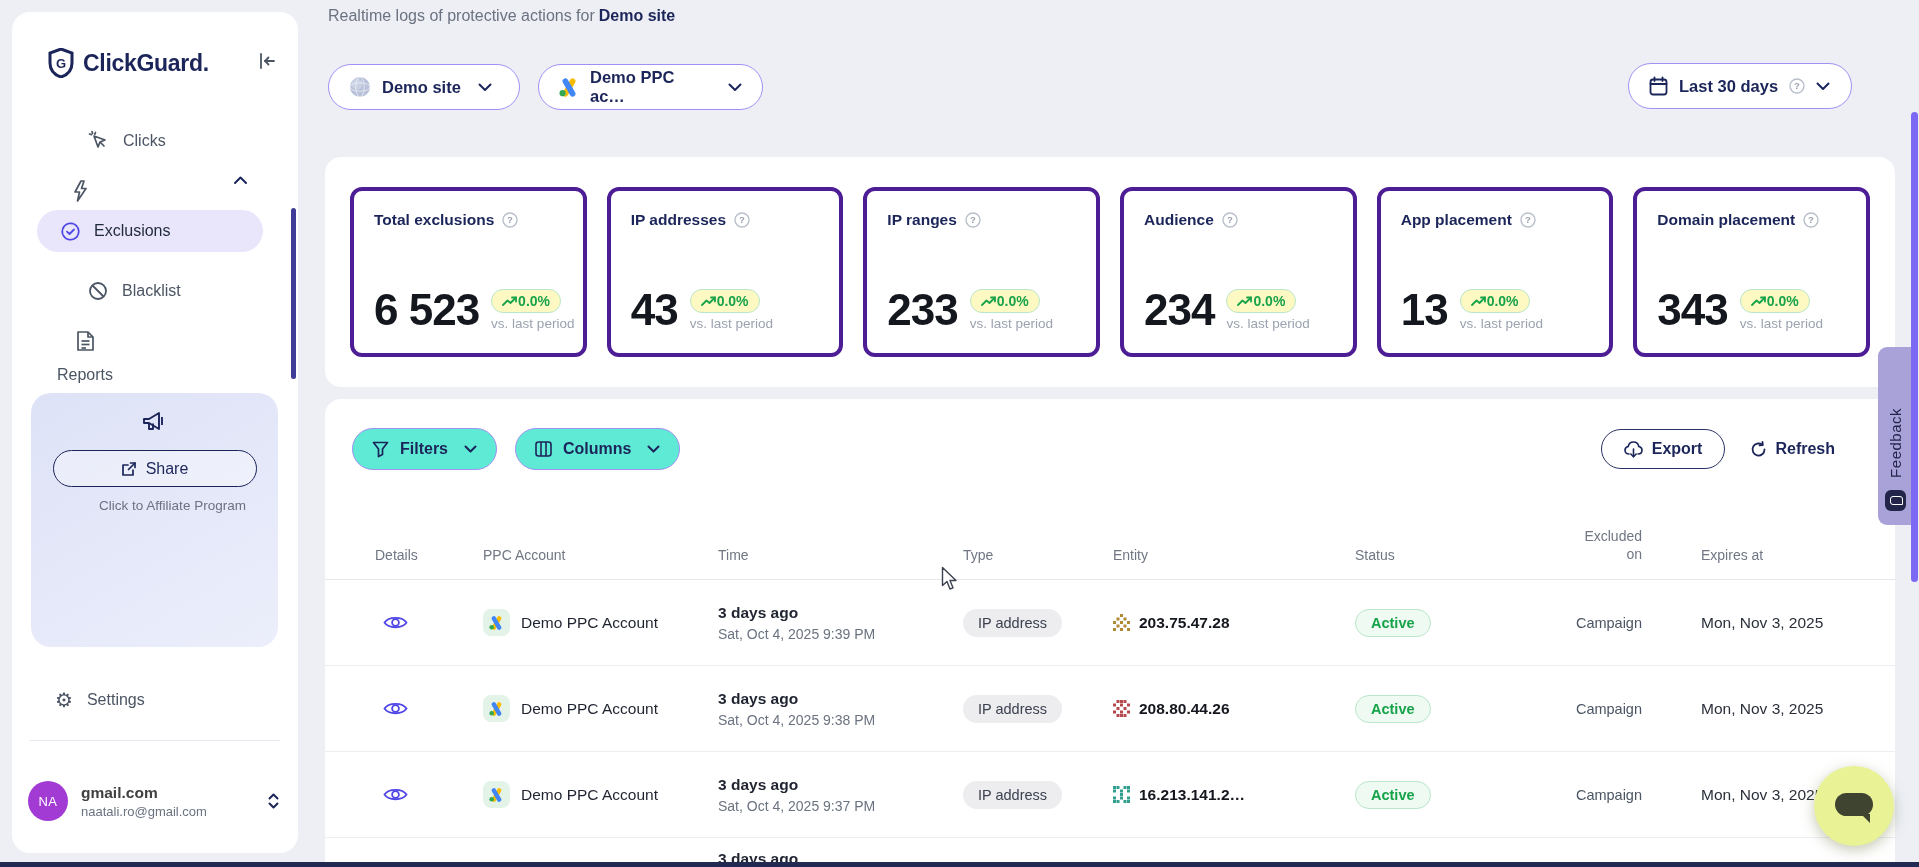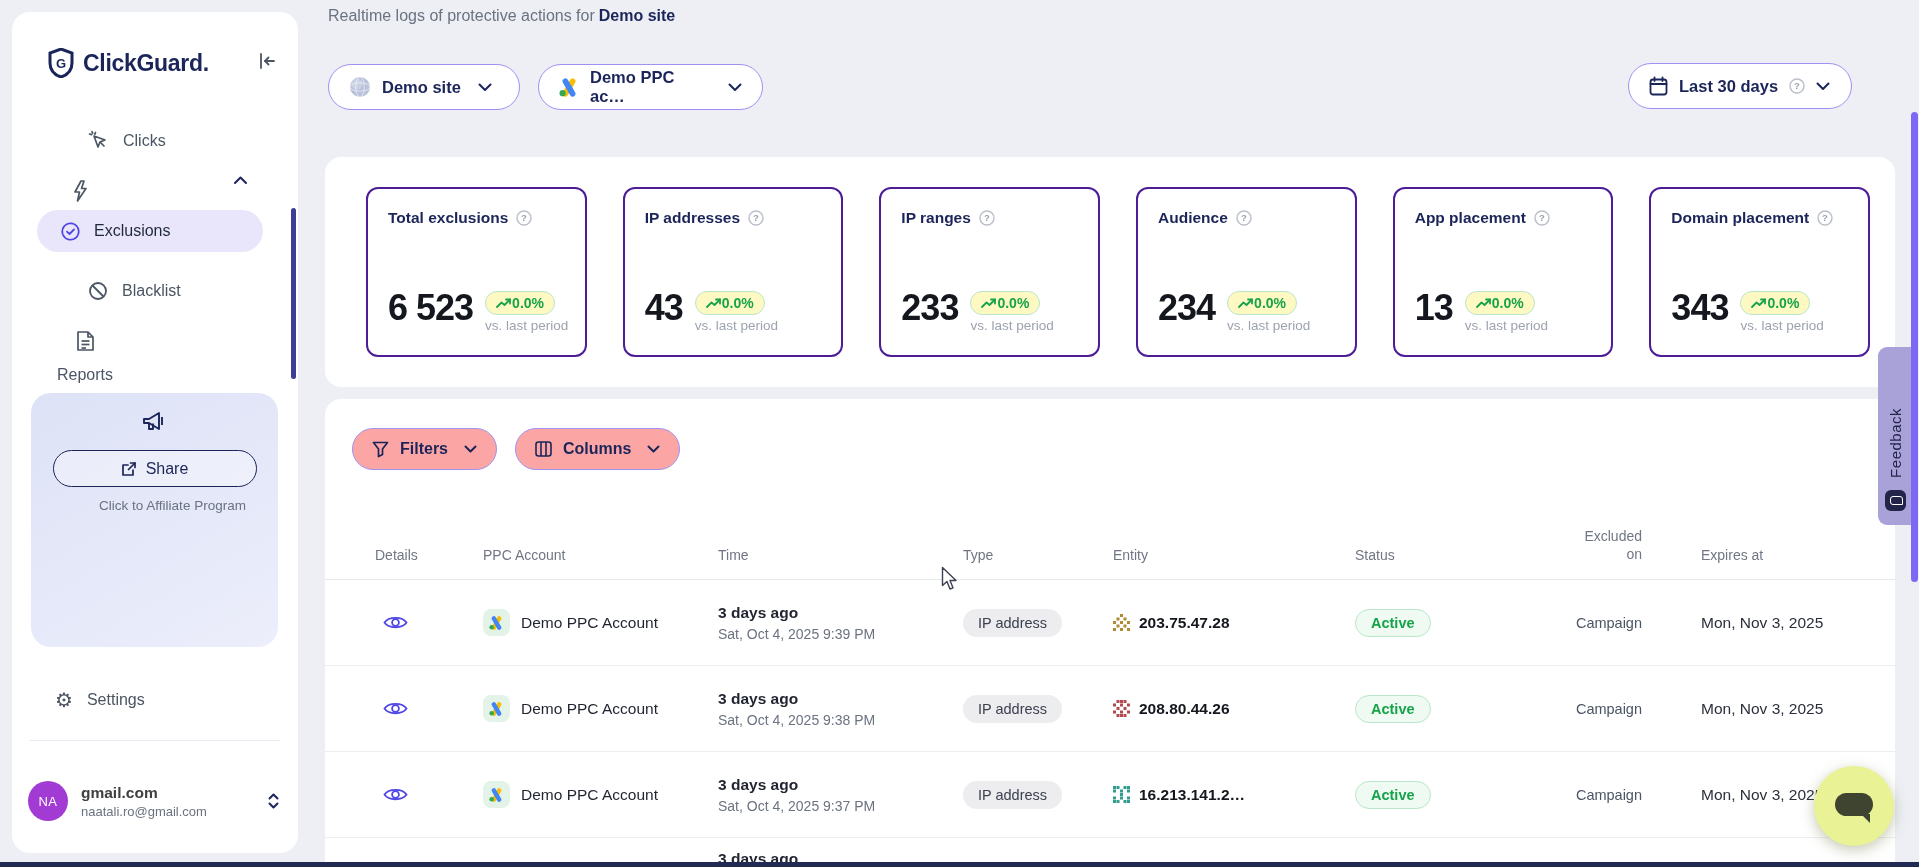--- a/index.html
+++ b/index.html
@@ -44,31 +44,31 @@
   .pill{height:46px;border:1.5px solid #9f90f3;border-radius:24px;background:#fff;display:flex;
       align-items:center;gap:11px;padding:0 20px;box-sizing:border-box;font-size:16.5px;font-weight:600;
       color:#1b2559;cursor:pointer;}
   .pill-site{left:328px;top:64px;width:192px;}
   .pill-ppc{left:538px;top:64px;width:225px;}
   .pill-date{left:1628px;top:63px;width:224px;}
 
   
   .panel{background:#fff;border-radius:16px;}
   .stats-panel{left:325px;top:157px;width:1570px;height:230px;display:flex;gap:20px;padding:30px 25px;box-sizing:border-box;}
-  .stat-card{flex:1;border:2px solid #4c1d95;border-radius:12px;padding:20px 20px;box-sizing:border-box;position:relative;margin-left:16px;}
+  .stat-card{flex:1;border:4px solid #4c1d95;border-radius:12px;padding:20px 20px;box-sizing:border-box;position:relative;}
   .stat-title{display:flex;align-items:center;gap:8px;font-size:15.5px;color:#1b2559;font-weight:600;}
   .stat-bottom{position:absolute;left:20px;bottom:22px;display:flex;gap:12px;align-items:flex-start;}
-  .stat-value{font-size:36px;font-weight:bold;color:#15171f;letter-spacing:-1px;line-height:0.95;}
+  .stat-value{font-size:44px;font-weight:bold;color:#15171f;letter-spacing:-1px;line-height:0.95;}
   .trend-pill{display:flex;align-items:center;gap:0;background:#fef9c3;border:1px solid #b9e7c9;
       border-radius:13px;padding:3px 10px;font-size:14px;font-weight:600;color:#17a34a;width:max-content;}
   .stat-period{font-size:13.5px;color:#9ca3af;margin-top:3px;}
 
   .table-panel{left:325px;top:399px;width:1570px;height:468px;border-radius:16px 16px 0 0;overflow:hidden;}
   .toolbar{position:absolute;left:27px;top:29px;display:flex;gap:18px;}
-  .tool-pill{height:42px;border:1.5px solid #a193f2;border-radius:22px;background:#fca5a5;display:flex;
+  .tool-pill{height:42px;border:1.5px solid #a193f2;border-radius:22px;background:#5eead4;display:flex;
       align-items:center;gap:11px;padding:0 19px;font-size:16px;font-weight:600;color:#1b2559;cursor:pointer;box-sizing:border-box;}
   .toolbar-right{position:absolute;right:60px;top:30px;display:flex;gap:25px;align-items:center;}
   .export-btn{height:40px;border:1.5px solid #2a3263;border-radius:21px;background:#fff;display:flex;
       align-items:center;gap:9px;padding:0 22px;font-size:16px;font-weight:600;color:#1b2559;cursor:pointer;box-sizing:border-box;}
   .refresh-btn{display:flex;align-items:center;gap:8px;font-size:16px;font-weight:600;color:#1b2559;cursor:pointer;}
 
   .trow{display:grid;grid-template-columns:108px 235px 245px 150px 242px 150px 137px 1fr;padding-left:50px;}
   .thead{height:110px;margin-top:71px;align-items:end;padding-bottom:16px;font-size:14px;color:#707683;
       border-bottom:1px solid #e5e7eb;box-sizing:border-box;}
   .th-excluded{text-align:right;}
@@ -478,20 +478,41 @@
       </span>
       <span>Columns</span>
       <span style="margin-left:5px;">
         <svg width="13" height="8" viewBox="0 0 13 8" fill="none" stroke="#1b2559" stroke-width="2" stroke-linecap="round" stroke-linejoin="round">
             <path d="M1.5 1.5 L6.5 6.5 L11.5 1.5"></path>
           </svg>
       </span>
     </div>
   </div>
 
+  <div class="toolbar-right">
+    <div class="export-btn">
+      <span>
+        <svg width="19" height="17" viewBox="0 0 19 17" fill="none" stroke="#1b2559" stroke-width="1.6" stroke-linecap="round" stroke-linejoin="round">
+            <path d="M5 13 C2.5 13 1 11.4 1 9.2 C1 7.2 2.4 5.8 4.2 5.5 C4.6 3 6.8 1 9.5 1 C12.2 1 14.4 3 14.8 5.5 C16.6 5.8 18 7.2 18 9.2 C18 11.4 16.5 13 14 13"></path>
+            <path d="M9.5 8 V15.5"></path>
+            <path d="M6.8 13 L9.5 15.8 L12.2 13"></path>
+          </svg>
+      </span>
+      <span>Export</span>
+    </div>
+    <div class="refresh-btn">
+      <span>
+        <svg width="17" height="17" viewBox="0 0 17 17" fill="none" stroke="#1b2559" stroke-width="1.8" stroke-linecap="round" stroke-linejoin="round">
+            <path d="M14.5 8.5 A6 6 0 1 1 12.2 3.8"></path>
+            <path d="M12.5 1 L12.8 4.2 L9.6 4.4"></path>
+          </svg>
+      </span>
+      <span>Refresh</span>
+    </div>
+  </div>
 
   <div class="trow thead">
     <div>Details</div>
     <div>PPC Account</div>
     <div>Time</div>
     <div>Type</div>
     <div>Entity</div>
     <div>Status</div>
     <div class="th-excluded"><span>Excluded on</span></div>
     <div class="c-expires">Expires at</div>

